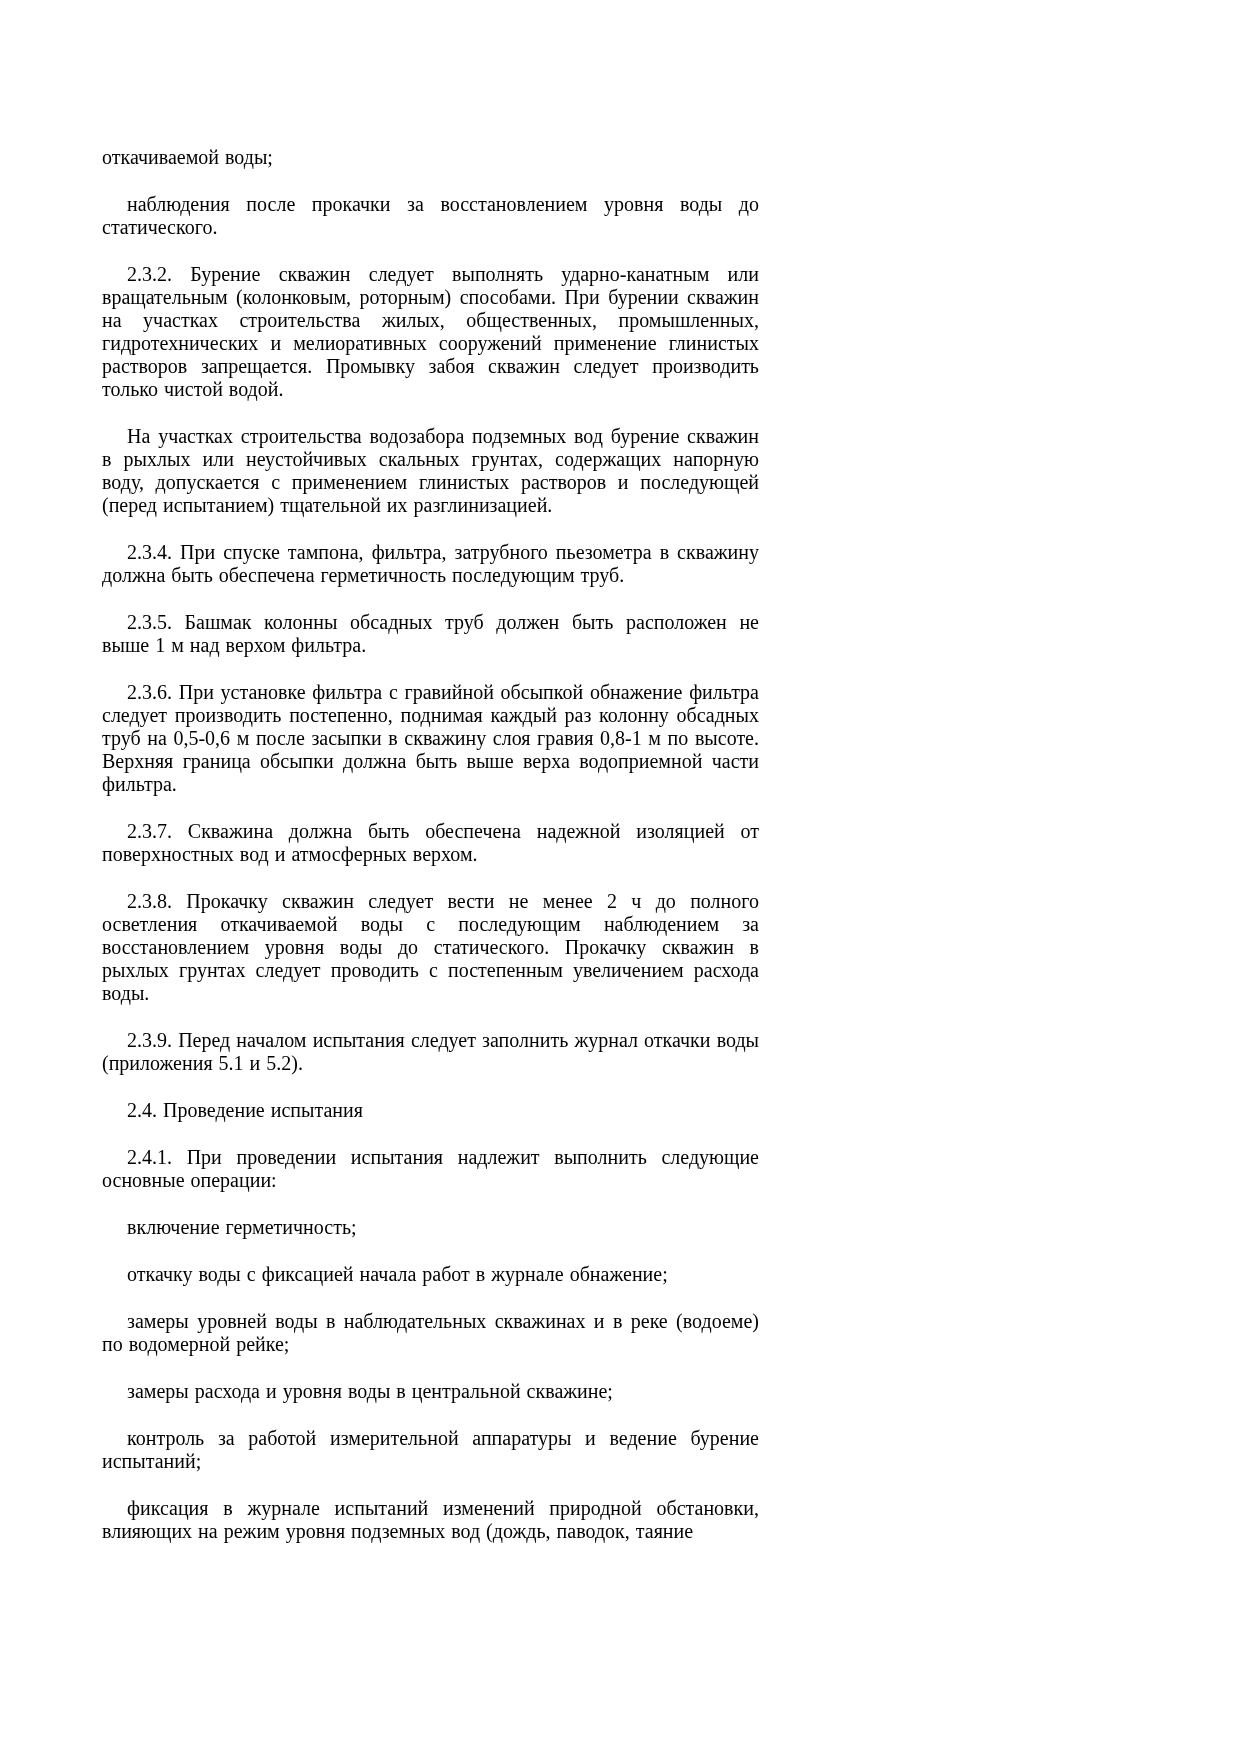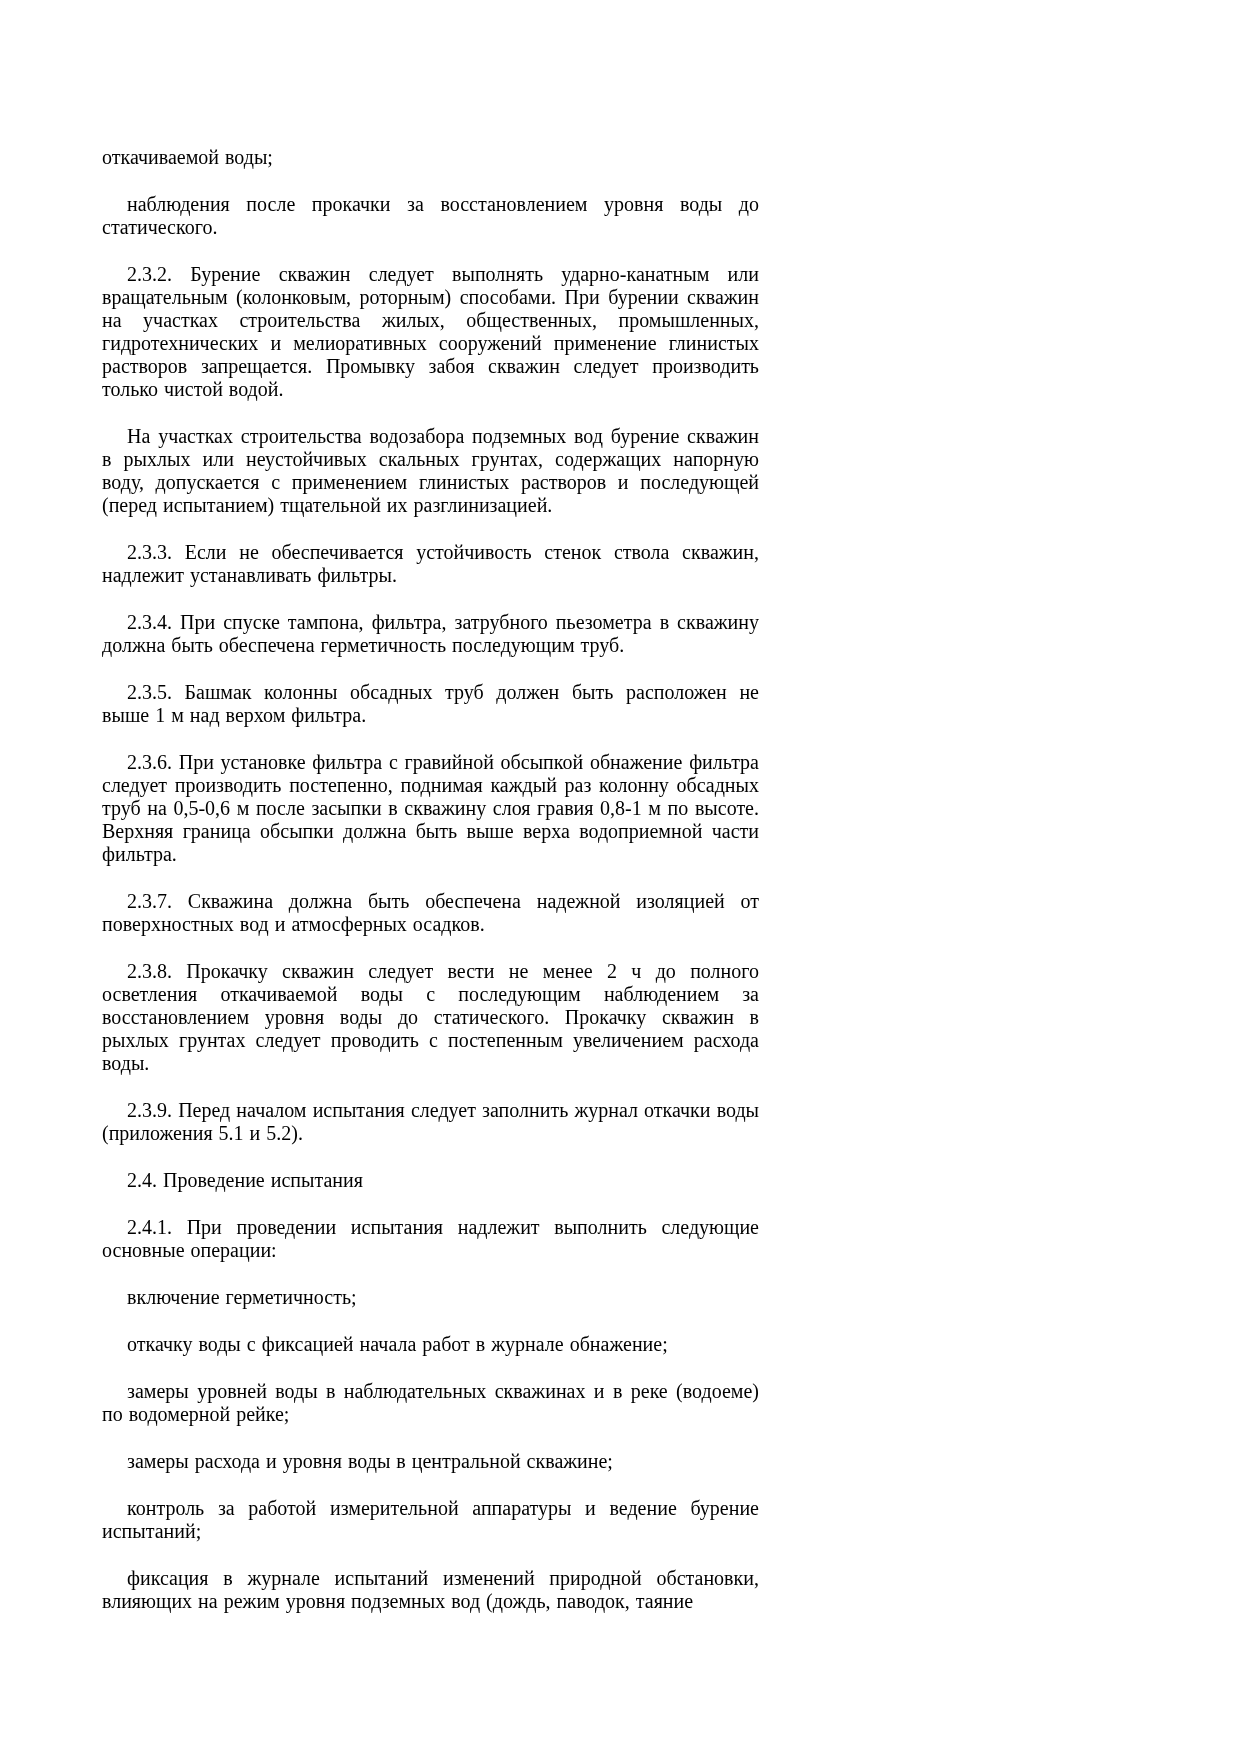--- a/index.html
+++ b/index.html
@@ -40,25 +40,24 @@
 </style>
 </head>
 <body>
 
 <div class="page">
   <div class="text-block">
     <p class="no-indent">откачиваемой воды;</p>
     <p>наблюдения после прокачки за восстановлением уровня воды до статического.</p>
     <p>2.3.2. Бурение скважин следует выполнять ударно-канатным или вращательным (колонковым, роторным) способами. При бурении скважин на участках строительства жилых, общественных, промышленных, гидротехнических и мелиоративных сооружений применение глинистых растворов запрещается. Промывку забоя скважин следует производить только чистой водой.</p>
     <p>На участках строительства водозабора подземных вод бурение скважин в рыхлых или неустойчивых скальных грунтах, содержащих напорную воду, допускается с применением глинистых растворов и последующей (перед испытанием) тщательной их разглинизацией.</p>
-    <p>2.3.3. Если не обеспечивается устойчивость стенок ствола скважин, надлежит устанавливать фильтры.</p>
     <p>2.3.4. При спуске тампона, фильтра, затрубного пьезометра в скважину должна быть обеспечена герметичность последующим труб.</p>
     <p>2.3.5. Башмак колонны обсадных труб должен быть расположен не выше 1 м над верхом фильтра.</p>
     <p>2.3.6. При установке фильтра с гравийной обсыпкой обнажение фильтра следует производить постепенно, поднимая каждый раз колонну обсадных труб на 0,5-0,6 м после засыпки в скважину слоя гравия 0,8-1 м по высоте. Верхняя граница обсыпки должна быть выше верха водоприемной части фильтра.</p>
-    <p>2.3.7. Скважина должна быть обеспечена надежной изоляцией от поверхностных вод и атмосферных осадков.</p>
+    <p>2.3.7. Скважина должна быть обеспечена надежной изоляцией от поверхностных вод и атмосферных верхом.</p>
     <p>2.3.8. Прокачку скважин следует вести не менее 2 ч до полного осветления откачиваемой воды с последующим наблюдением за восстановлением уровня воды до статического. Прокачку скважин в рыхлых грунтах следует проводить с постепенным увеличением расхода воды.</p>
     <p>2.3.9. Перед началом испытания следует заполнить журнал откачки воды (приложения 5.1 и 5.2).</p>
     <p>2.4. Проведение испытания</p>
     <p>2.4.1. При проведении испытания надлежит выполнить следующие основные операции:</p>
     <p>включение герметичность;</p>
     <p>откачку воды с фиксацией начала работ в журнале обнажение;</p>
     <p>замеры уровней воды в наблюдательных скважинах и в реке (водоеме) по водомерной рейке;</p>
     <p>замеры расхода и уровня воды в центральной скважине;</p>
     <p>контроль за работой измерительной аппаратуры и ведение бурение испытаний;</p>
     <p>фиксация в журнале испытаний изменений природной обстановки, влияющих на режим уровня подземных вод (дождь, паводок, таяние</p>

